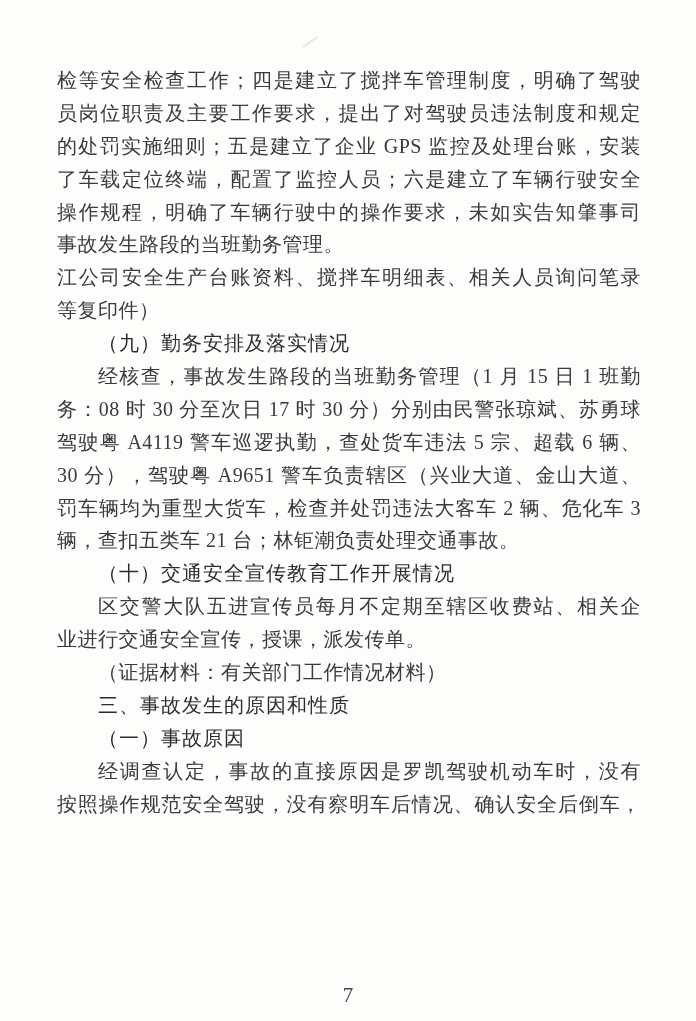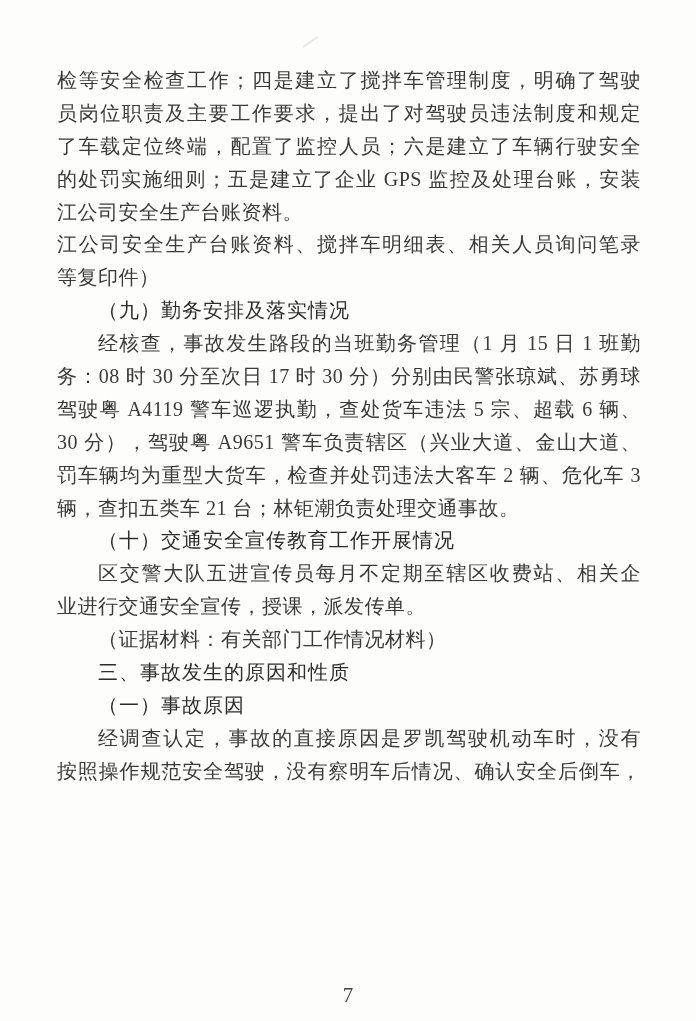--- a/index.html
+++ b/index.html
@@ -66,23 +66,24 @@
   }
 </style>
 </head>
 <body>
 
 <div class="page">
   <div class="artifact"></div>
   <div class="text-block">
       <div class="line justify">检等安全检查工作；四是建立了搅拌车管理制度，明确了驾驶</div>
       <div class="line justify">员岗位职责及主要工作要求，提出了对驾驶员违法制度和规定</div>
+      <div class="line justify">的处罚实施细则；五是建立了企业 GPS 监控及处理台账，安装</div>
       <div class="line justify">了车载定位终端，配置了监控人员；六是建立了车辆行驶安全</div>
-      <div class="line justify">的处罚实施细则；五是建立了企业 GPS 监控及处理台账，安装</div>
-      <div class="line">江公司安全生产台账资料。</div>
+      <div class="line justify">操作规程，明确了车辆行驶中的操作要求，未如实告知肇事司</div>
+      <div class="line">事故发生路段的当班勤务管理。</div>
       <div class="line justify">江公司安全生产台账资料、搅拌车明细表、相关人员询问笔录</div>
       <div class="line">等复印件）</div>
       <div class="line bold indent">（九）勤务安排及落实情况</div>
       <div class="line indent justify">经核查，事故发生路段的当班勤务管理（1 月 15 日 1 班勤</div>
       <div class="line justify">务：08 时 30 分至次日 17 时 30 分）分别由民警张琼斌、苏勇球</div>
       <div class="line justify">驾驶粤 A4119 警车巡逻执勤，查处货车违法 5 宗、超载 6 辆、</div>
       <div class="line justify">30 分），驾驶粤 A9651 警车负责辖区（兴业大道、金山大道、</div>
       <div class="line justify">罚车辆均为重型大货车，检查并处罚违法大客车 2 辆、危化车 3</div>
       <div class="line">辆，查扣五类车 21 台；林钜潮负责处理交通事故。</div>
       <div class="line bold indent">（十）交通安全宣传教育工作开展情况</div>

